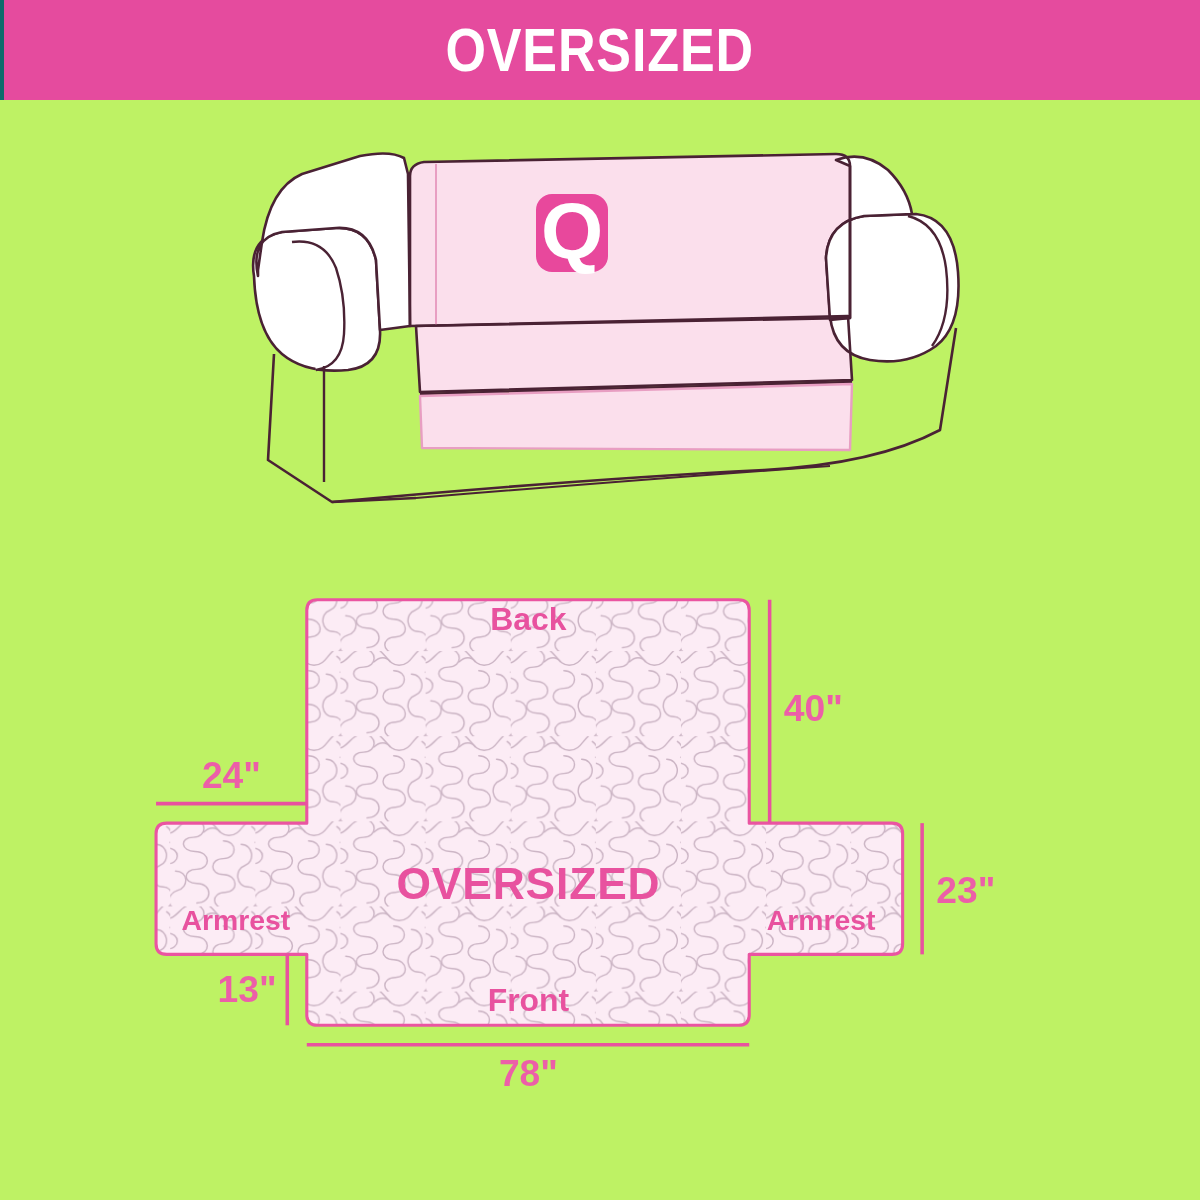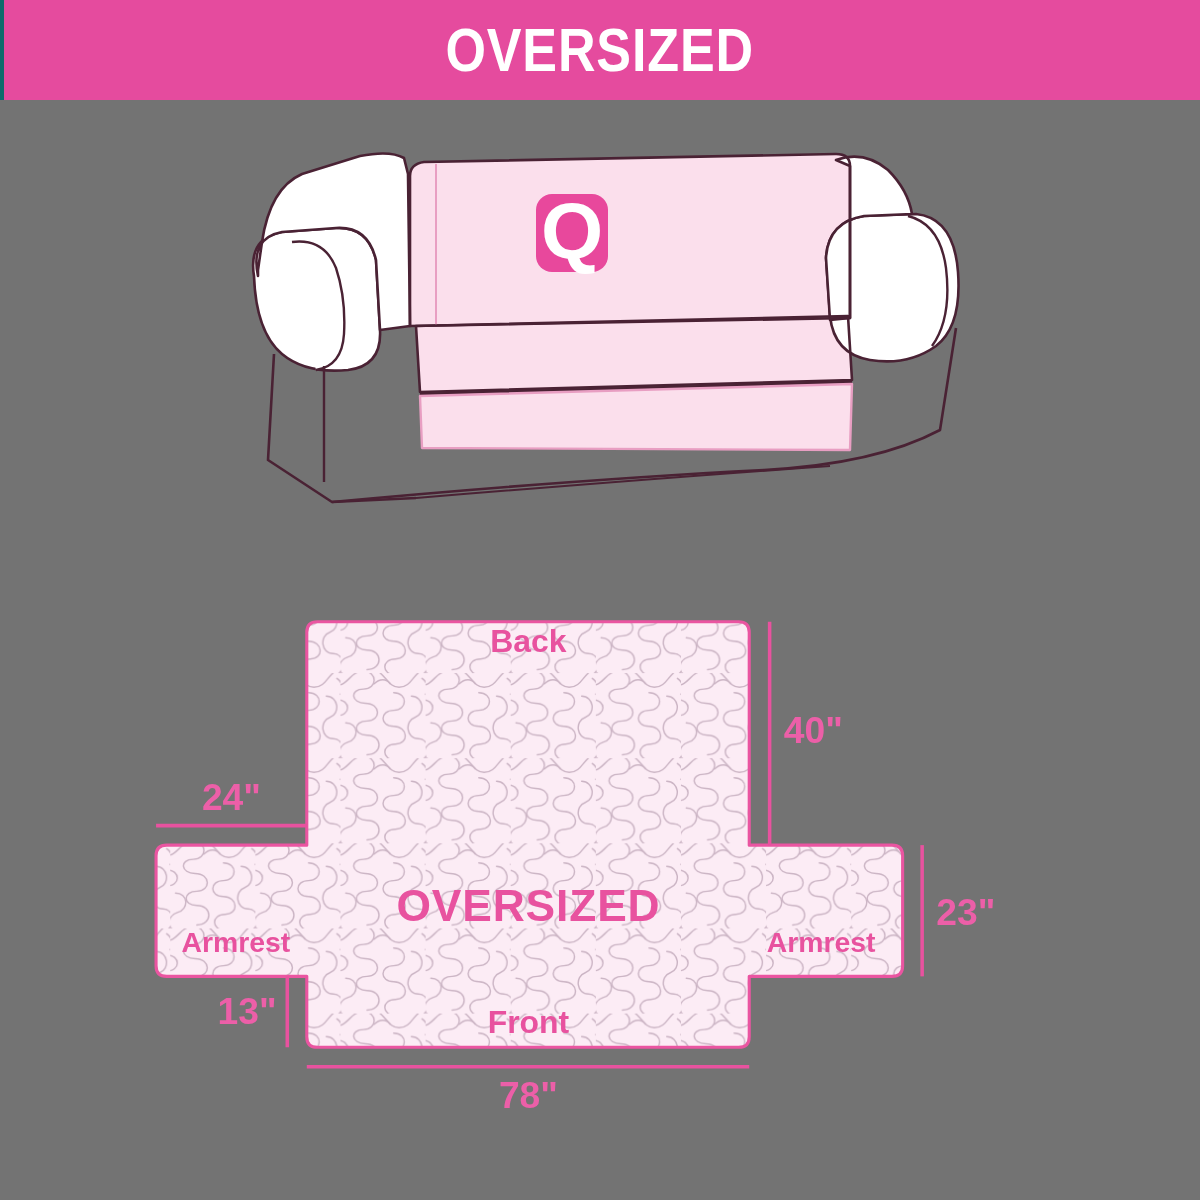--- a/index.html
+++ b/index.html
@@ -6,21 +6,21 @@
   * { margin:0; padding:0; box-sizing:border-box; }
   html, body {
     width:1200px; height:1200px;
     background:#ffffff;
     font-family:"Liberation Sans", sans-serif;
     overflow:hidden;
   }
   #page {
     position:relative;
     width:1200px; height:1200px;
-    background:#737373;
+    background:#bef264;
   }
 
   
   #header-banner {
     position:absolute; left:0; top:0;
     width:1200px; height:100px;
     background:#e54b9e;
     display:flex; align-items:center; justify-content:center;
   }
   #header-edge-strip {
@@ -40,21 +40,21 @@
 
   
   #sofa-illustration {
     position:absolute; left:240px; top:130px;
     width:740px; height:380px;
   }
   #sofa-illustration svg { display:block; width:100%; height:100%; }
 
   
   #cover-diagram {
-    position:absolute; left:0px; top:554px;
+    position:absolute; left:0px; top:532px;
     width:1064px; height:600px;
   }
   #cover-diagram svg { display:block; width:100%; height:100%; }
 
   .panel-label {
     font-family:"Liberation Sans", sans-serif;
     font-weight:bold;
     fill:#e8529f;
   }
   .dim-label {

